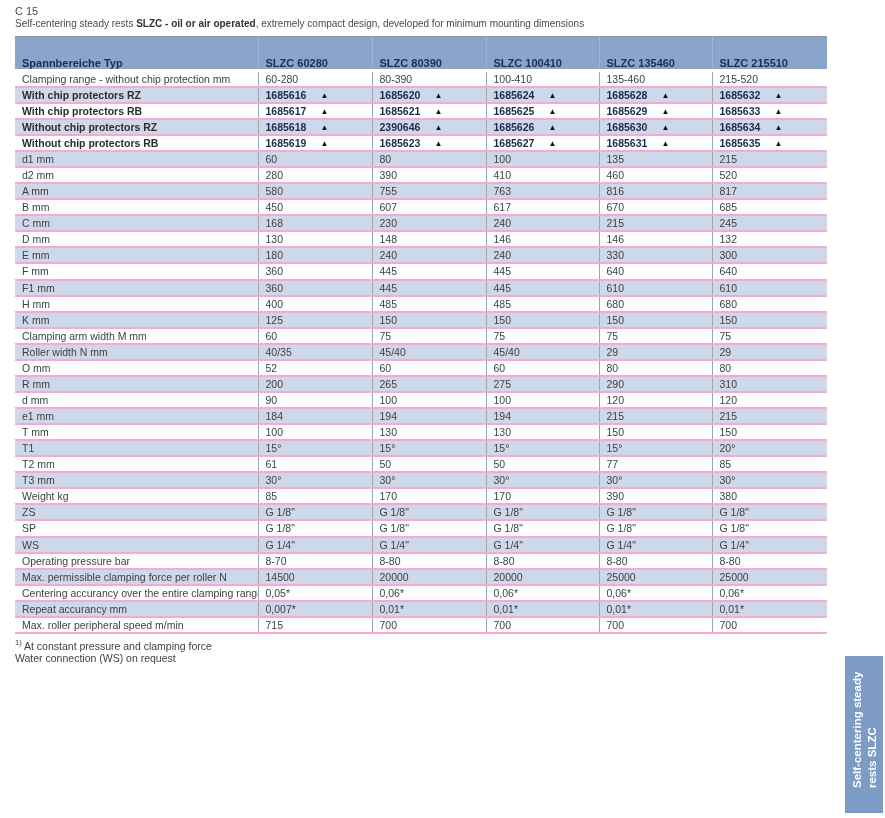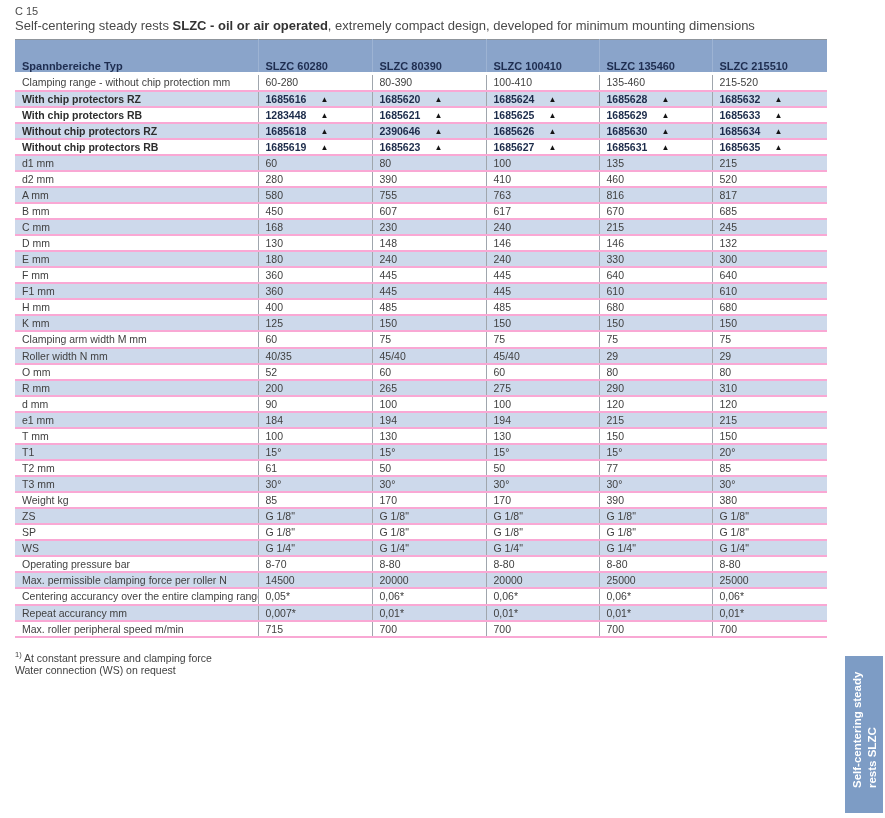--- a/index.html
+++ b/index.html
@@ -10,21 +10,21 @@
     --body-text:#3a3a3a;
     --grid-line:#a0a6ad;
   }
   *{margin:0;padding:0;box-sizing:border-box;}
   body{
     width:885px;height:818px;background:#fff;position:relative;overflow:hidden;
     font-family:"Liberation Sans", sans-serif;color:var(--body-text);
   }
   .page{padding:5px 0 0 15px;width:861px;}
   .doc-code{font-size:11px;color:#4a4a4a;line-height:1.2;}
-  .doc-title{font-size:13px;color:#4a4a4a;line-height:1.25;margin-bottom:5px;white-space:nowrap;}
+  .doc-title{font-size:10px;color:#4a4a4a;line-height:1.25;margin-bottom:5px;white-space:nowrap;}
   .doc-title b{color:#333;}
   table.spec-table{
     border-collapse:collapse;table-layout:fixed;width:812px;
     border-top:1px solid #8f959c;
   }
   .spec-table thead td, .spec-table thead th{
     background:var(--header-bg);color:var(--header-text);
     font-size:11px;font-weight:bold;text-align:left;
     height:30px;vertical-align:top;padding:20px 7px 0 7px;
     border-bottom:3px solid #fff;
@@ -33,21 +33,21 @@
   .spec-table tbody td{
     font-size:10.5px;height:15.3px;padding:1px 7px;line-height:1.15;
     color:#3f3f3f;vertical-align:middle;white-space:nowrap;overflow:hidden;
   }
   .spec-table tbody td:not(.label-cell){border-left:1px solid var(--grid-line);}
   .spec-table tbody tr{border-bottom:2px solid #f9a8d4;}
   .spec-table tbody tr:nth-child(even){background:var(--row-alt-bg);}
   .spec-table tbody tr.part-row .label-cell{font-weight:bold;color:#2d2d2d;}
   .part-num{font-weight:bold;color:#1c2b4a;}
   .tri{font-size:8px;color:#141414;margin-left:14px;vertical-align:1px;}
-  .footnotes{margin-top:12px;font-size:10.5px;color:#3f3f3f;line-height:1.22;}
+  .footnotes{margin-top:4px;font-size:10.5px;color:#3f3f3f;line-height:1.22;}
   .footnotes sup{font-size:7.5px;}
   .side-tab{
     position:absolute;left:845px;top:656px;width:38px;height:157px;
     background:var(--tab-bg);
   }
   .side-tab .vtext{
     writing-mode:vertical-rl;transform:rotate(180deg);
     height:100%;width:100%;box-sizing:border-box;
     padding:25px 5px 8px 6px;
     color:#fff;font-weight:bold;font-size:11.5px;line-height:1.3;
@@ -91,21 +91,21 @@
         <tr class="part-row">
           <td class="label-cell">With chip protectors RZ</td>
           <td><span class="part-num">1685616</span><span class="tri">▲</span></td>
           <td><span class="part-num">1685620</span><span class="tri">▲</span></td>
           <td><span class="part-num">1685624</span><span class="tri">▲</span></td>
           <td><span class="part-num">1685628</span><span class="tri">▲</span></td>
           <td><span class="part-num">1685632</span><span class="tri">▲</span></td>
         </tr>
         <tr class="part-row">
           <td class="label-cell">With chip protectors RB</td>
-          <td><span class="part-num">1283448</span><span class="tri">▲</span></td>
+          <td><span class="part-num">1685617</span><span class="tri">▲</span></td>
           <td><span class="part-num">1685621</span><span class="tri">▲</span></td>
           <td><span class="part-num">1685625</span><span class="tri">▲</span></td>
           <td><span class="part-num">1685629</span><span class="tri">▲</span></td>
           <td><span class="part-num">1685633</span><span class="tri">▲</span></td>
         </tr>
         <tr class="part-row">
           <td class="label-cell">Without chip protectors RZ</td>
           <td><span class="part-num">1685618</span><span class="tri">▲</span></td>
           <td><span class="part-num">2390646</span><span class="tri">▲</span></td>
           <td><span class="part-num">1685626</span><span class="tri">▲</span></td>

